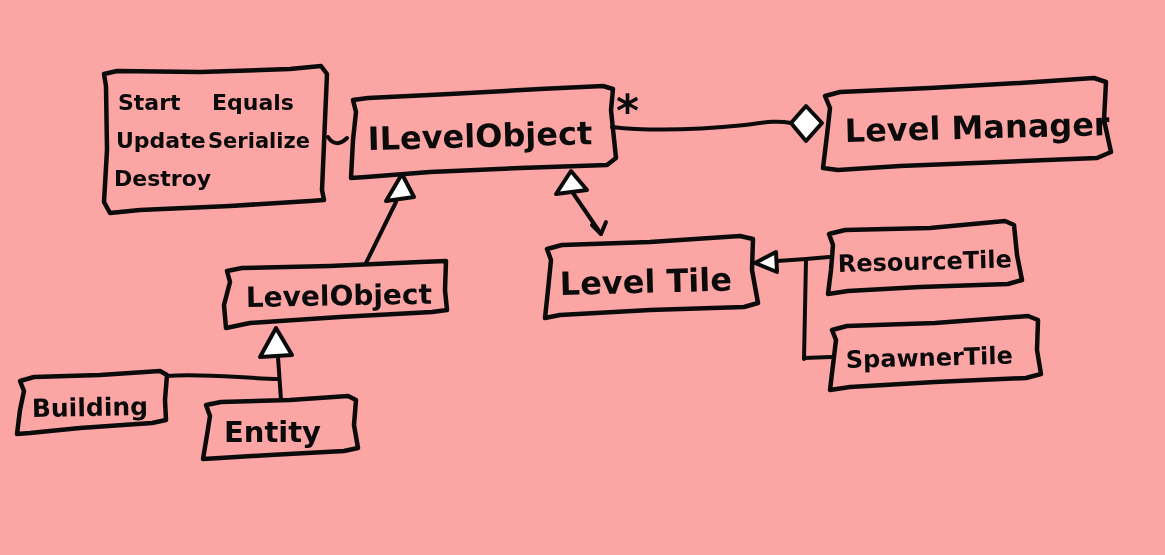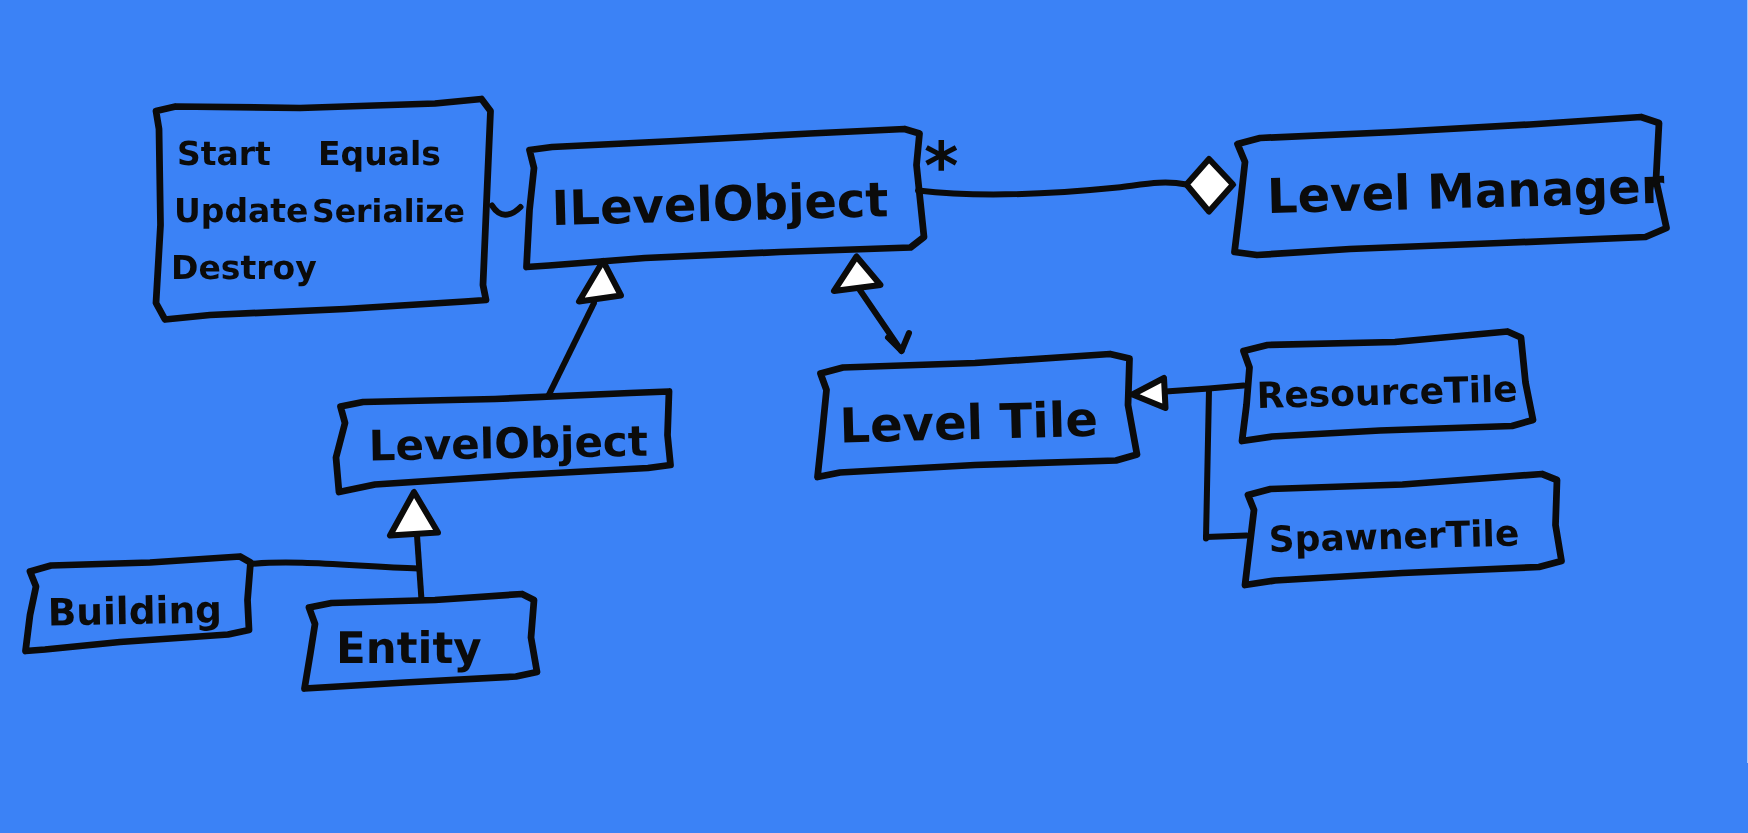--- a/index.html
+++ b/index.html
@@ -4,21 +4,21 @@
 <style>
   html, body {
     margin: 0;
     padding: 0;
     background: #ffffff;
   }
   .canvas {
     position: relative;
     width: 1165px;
     height: 555px;
-    background: #3b82f6;
+    background: #fca5a5;
     overflow: hidden;
   }
   svg { display: block; }
   text {
     font-family: "DejaVu Sans", "Liberation Sans", sans-serif;
     font-weight: bold;
     fill: #0b0b0b;
     user-select: none;
   }
   .ink {

